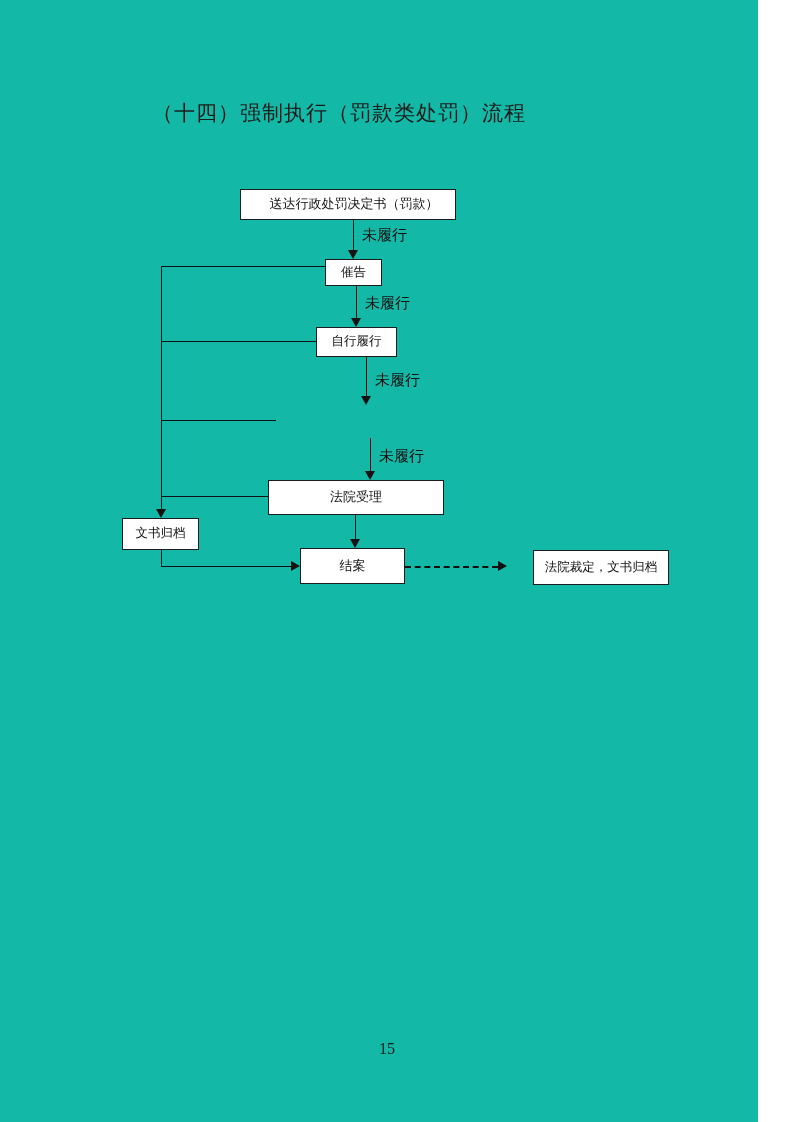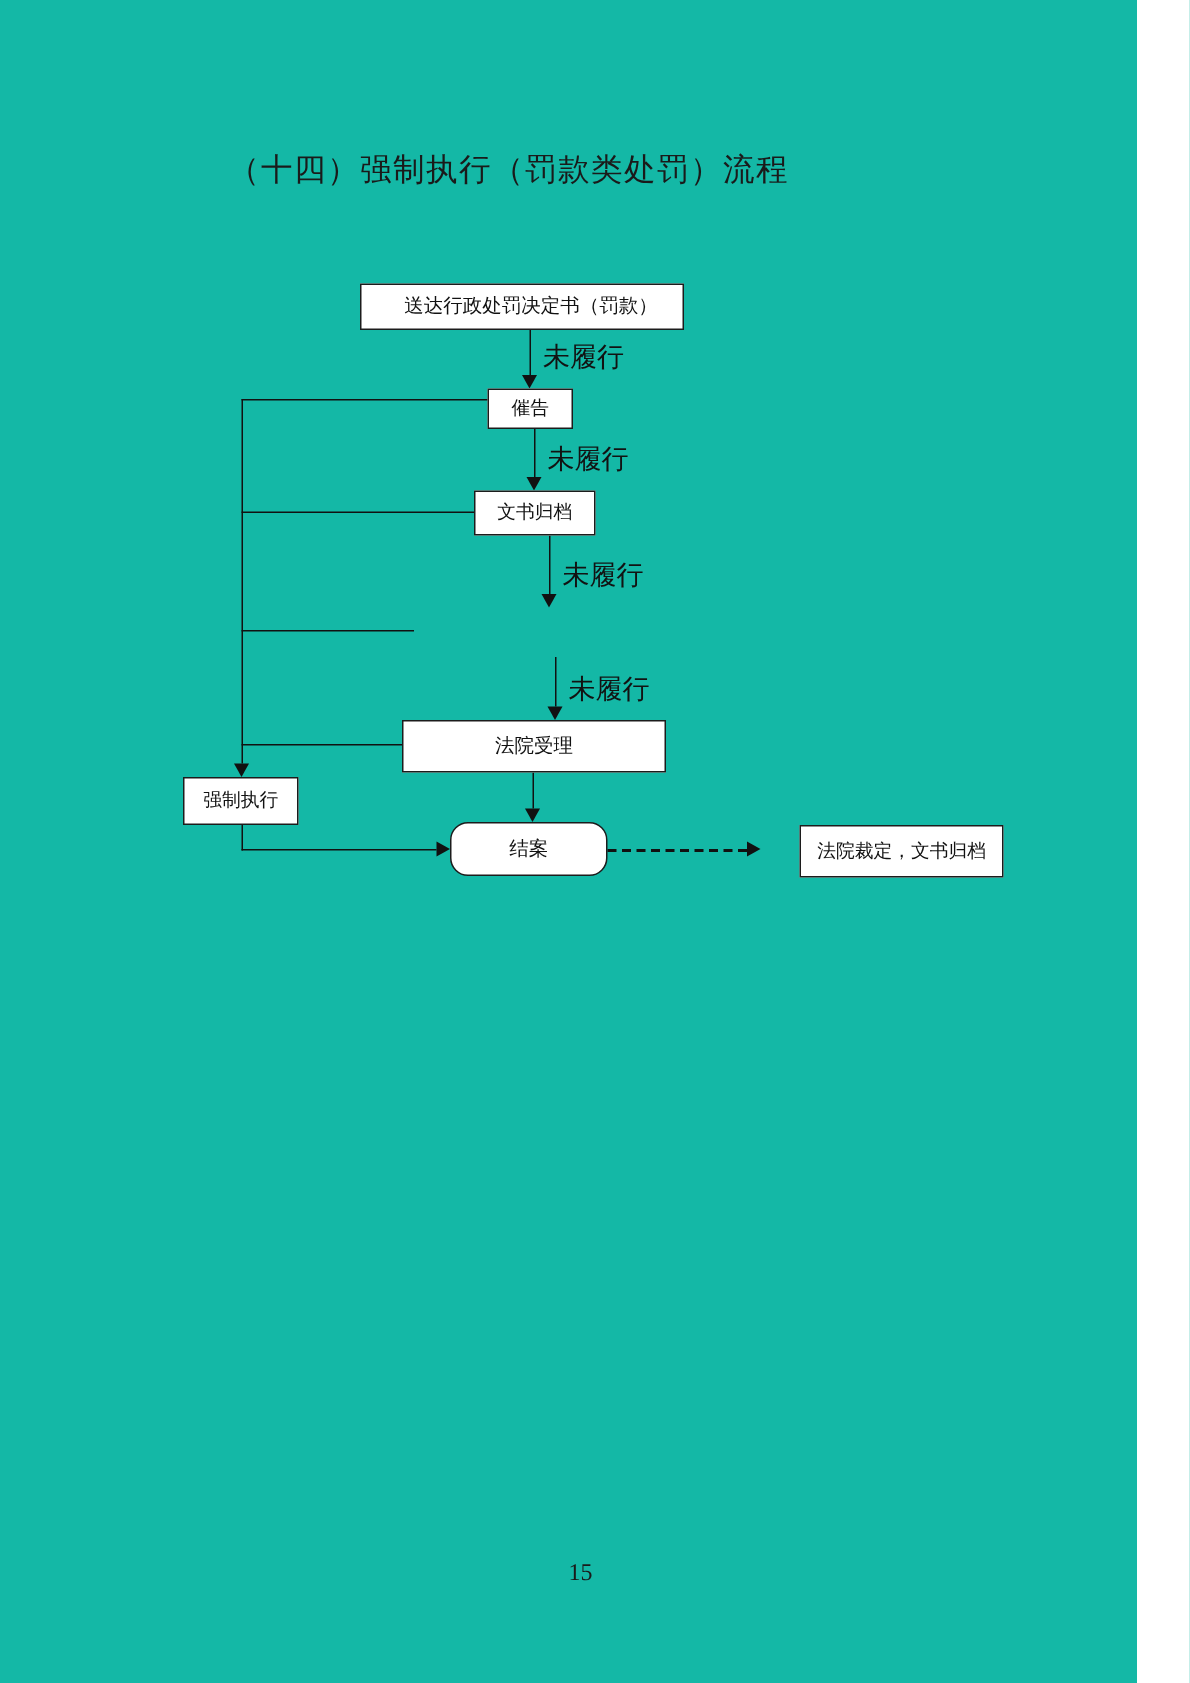--- a/index.html
+++ b/index.html
@@ -51,21 +51,21 @@
     display: block;
     white-space: nowrap;
   }
 
   .n-deliver   { left: 240px; top: 189px; width: 216px; height: 31px; font-size: 13px; padding-left: 12px; }
   .n-urge      { left: 325px; top: 259px; width: 57px;  height: 27px; font-size: 12.5px; }
   .n-study     { left: 316px; top: 327px; width: 81px;  height: 30px; font-size: 12.5px; }
   .n-apply     { left: 275px; top: 405px; width: 240px; height: 33px; font-size: 12.5px; }
   .n-accept    { left: 268px; top: 480px; width: 176px; height: 35px; font-size: 13px; }
   .n-self      { left: 122px; top: 518px; width: 77px;  height: 32px; font-size: 12.5px; }
-  .n-close     { left: 300px; top: 548px; width: 105px; height: 36px; font-size: 13px; border-radius: 12px; }
+  .n-close     { left: 300px; top: 548px; width: 105px; height: 36px; font-size: 13px; }
   .n-ruling    { left: 533px; top: 550px; width: 136px; height: 35px; font-size: 12.5px; }
 
   
   .vline {
     position: absolute;
     width: 0;
     border-left: 1.5px solid #111111;
     z-index: 1;
   }
   .hline {
@@ -93,21 +93,21 @@
   .dashline {
     position: absolute;
     height: 0;
     border-top: 2px dashed #111111;
     z-index: 1;
   }
 
   
   .edge-label {
     position: absolute;
-    font-size: 18px;
+    font-size: 15px;
     color: #121212;
     white-space: nowrap;
     font-family: "Liberation Serif", "DejaVu Serif", serif;
     z-index: 3;
   }
 
   
   .page-number {
     position: absolute;
     left: 16px;
@@ -128,30 +128,30 @@
 
   <div class="node n-deliver">
     <span class="node-label">送达行政处罚决定书（罚款）</span>
   </div>
 
   <div class="node n-urge">
     <span class="node-label">催告</span>
   </div>
 
   <div class="node n-study">
-    <span class="node-label">文书归档</span>
+    <span class="node-label">自行履行</span>
   </div>
 
 
   <div class="node n-accept">
     <span class="node-label">法院受理</span>
   </div>
 
   <div class="node n-self">
-    <span class="node-label">强制执行</span>
+    <span class="node-label">文书归档</span>
   </div>
 
   <div class="node n-close">
     <span class="node-label">结案</span>
   </div>
 
   <div class="node n-ruling">
     <span class="node-label">法院裁定，文书归档</span>
   </div>
 

